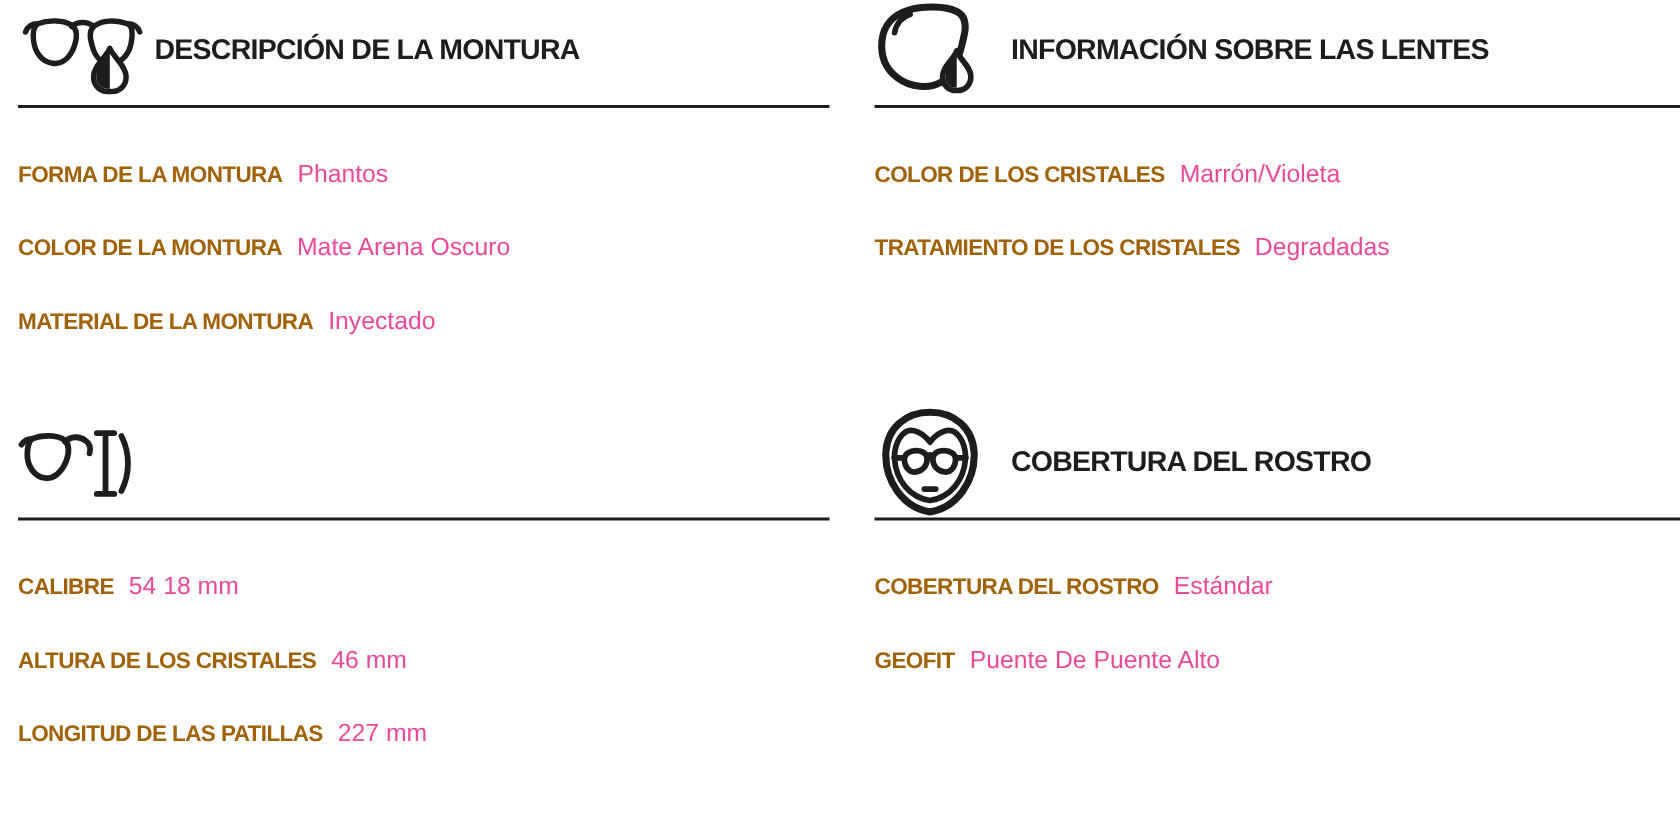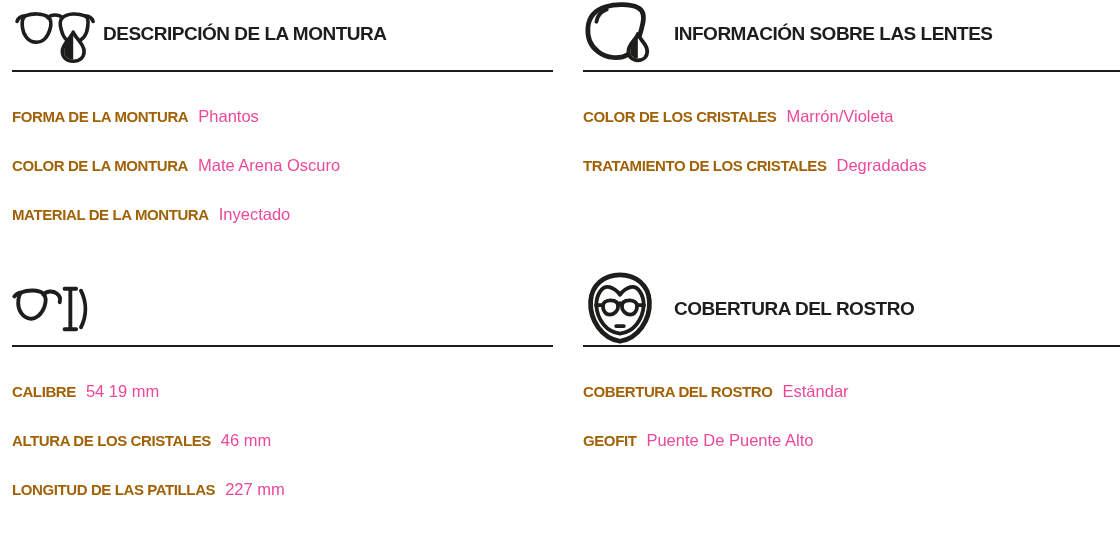--- a/index.html
+++ b/index.html
@@ -135,21 +135,21 @@
           <path class="stroke sw4" d="M9,12 C16,9 27,9 32,13 C35,16 35,21 33,27 C30,35 24,40 18,39 C11,38 6,31 6,23 C6,18 7,14 9,12 Z"></path>
           <path class="stroke sw4" d="M32,14 C36,10 42,10 46,13 C49,15 50,18 49,22"></path>
           <path class="stroke sw4" d="M60,8 L60,50 M54,8 L66,8 M54,50 L66,50"></path>
           <path class="stroke sw4" d="M71,10 C77,22 77,36 71,48"></path>
         </svg>
       </span>
     </div>
     <hr class="section-divider">
     <div class="rows">
       <div class="spec-row">
-        <span class="spec-label">CALIBRE</span><span class="spec-value">54 19 mm</span>
+        <span class="spec-label">CALIBRE</span><span class="spec-value">54 18 mm</span>
       </div>
       <div class="spec-row">
         <span class="spec-label">ALTURA DE LOS CRISTALES</span><span class="spec-value">46 mm</span>
       </div>
       <div class="spec-row">
         <span class="spec-label">LONGITUD DE LAS PATILLAS</span><span class="spec-value">227 mm</span>
       </div>
     </div>
   </div>
 

